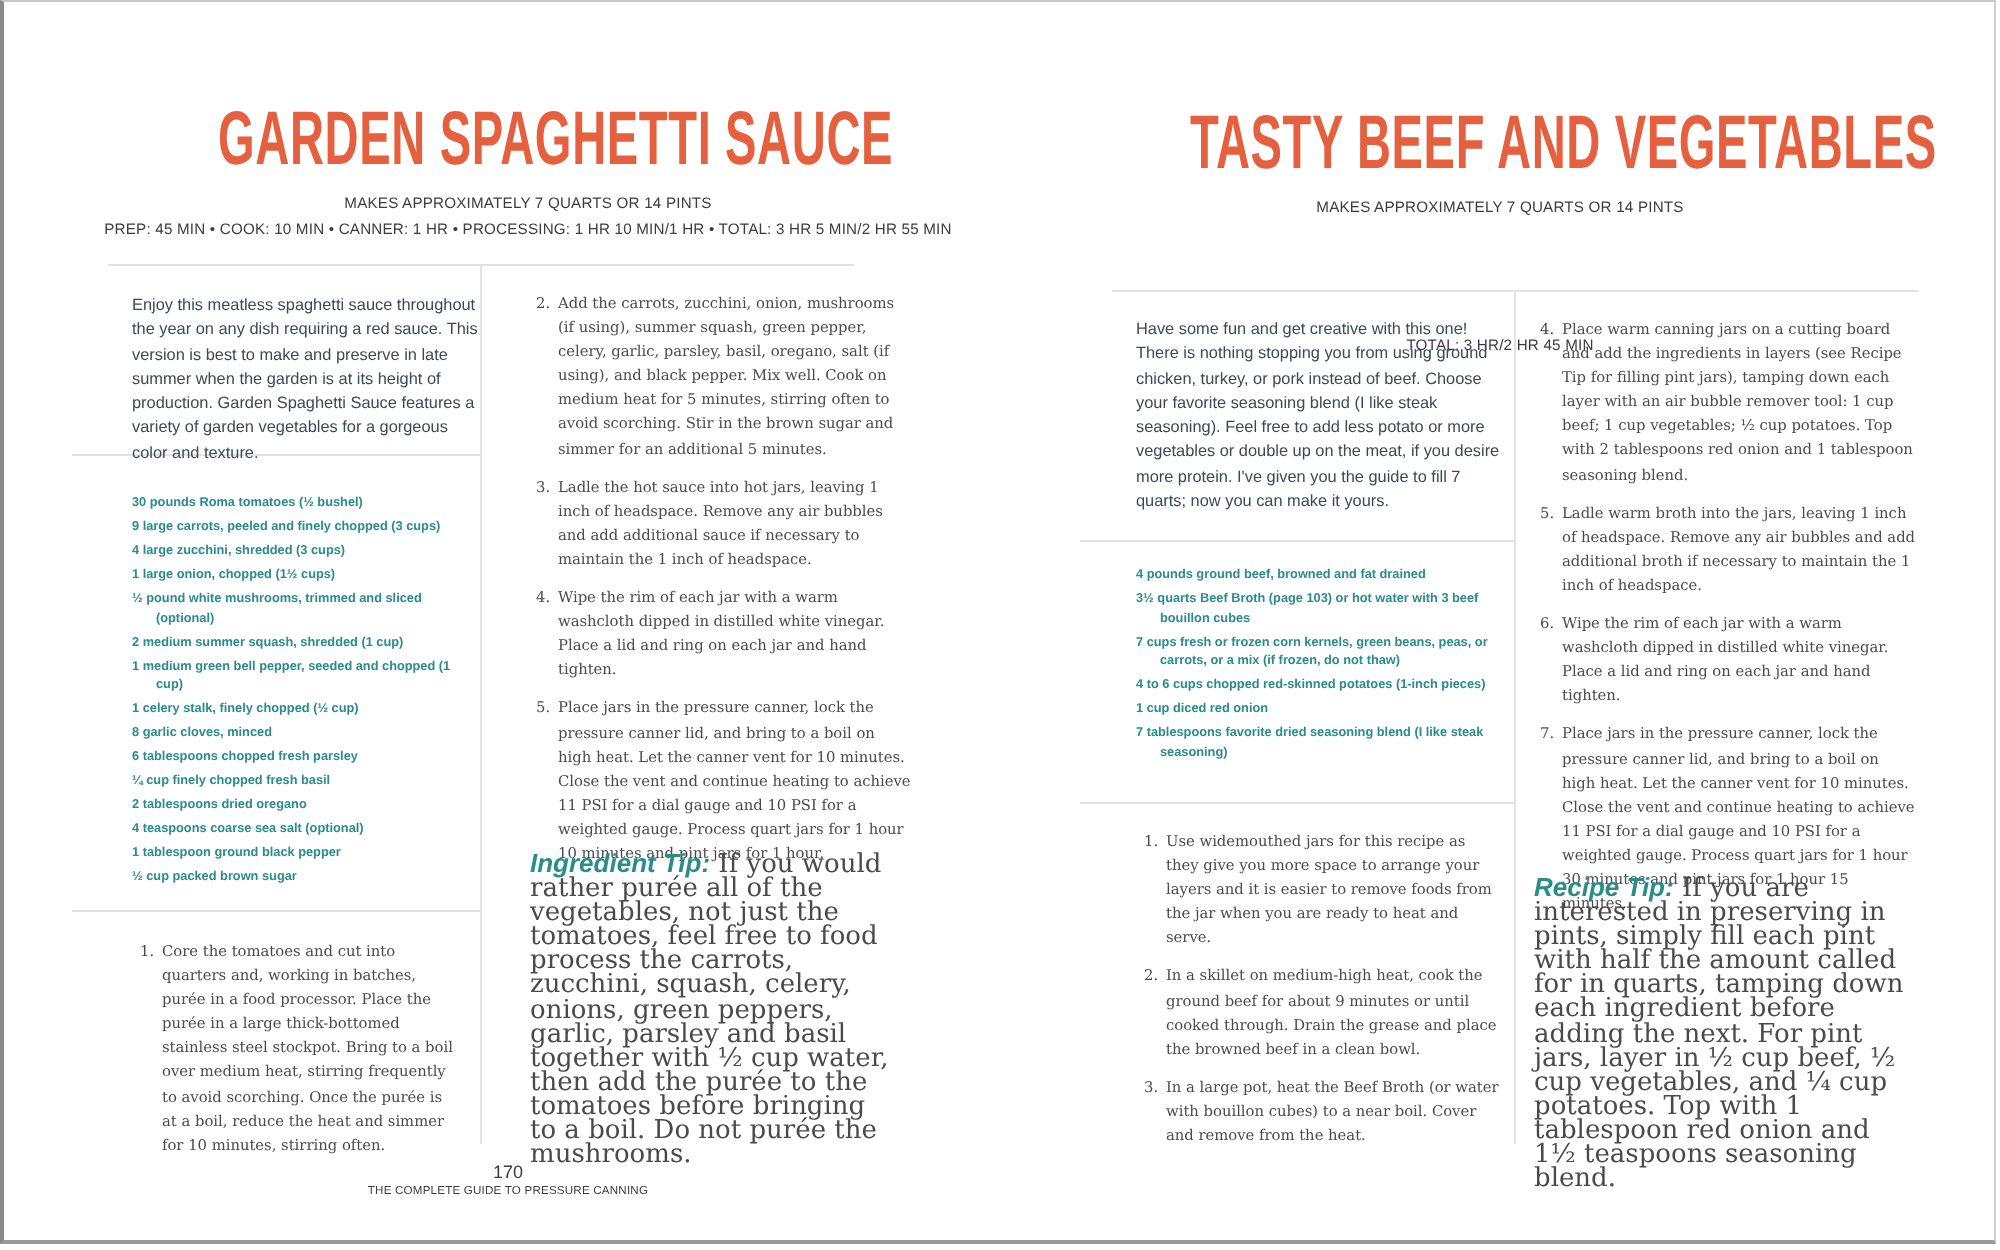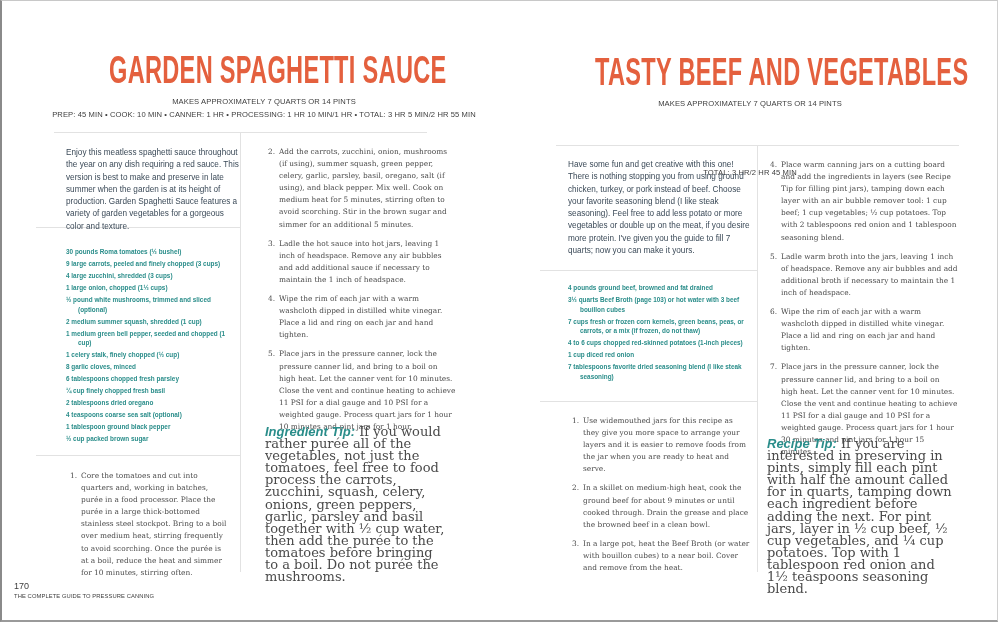--- a/index.html
+++ b/index.html
@@ -13,21 +13,21 @@
   .hr { position:absolute; height:1px; background:#e2e2e2; }
   .vr { position:absolute; width:1px; background:#e2e2e2; }
   .intro { position:absolute; color:#3b4a58; font-weight:normal; font-size:8.2px; line-height:12.3px; }
   .ingredients { position:absolute; color:#2a8d8a; font-weight:bold; font-size:6.4px; line-height:12px; margin:0; padding:0; list-style:none; }
   .ingredients li { padding-left:12px; text-indent:-12px; line-height:9.5px; margin-bottom:2.5px; }
   .steps { position:absolute; color:#4a4a4a; font-family:"DejaVu Serif", serif; font-size:7.4px; line-height:12.1px; margin:0; padding:0; list-style:none; }
   .steps li { position:relative; padding-left:11px; margin-bottom:7px; }
   .steps li .num { position:absolute; left:0; top:0; }
   .tip { position:absolute; color:#4a4a4a; font-family:"DejaVu Serif", serif; font-size:13px; line-height:12.1px; }
   .tip .label { color:#2a8d8a; font-style:italic; font-weight:bold; font-family:"Liberation Sans", sans-serif; }
-  .footer { position:absolute; left:0; right:0; color:#3d3d3d; }
+  .footer { position:absolute; left:0; right:0; text-align:center; color:#3d3d3d; }
   .footer .pnum { font-size:9px; line-height:12px; }
   .footer .ftitle { font-size:5.8px; letter-spacing:0.1px; line-height:9px; }
 </style>
 </head>
 <body>
 
 <div class="frame"></div>
 
 <div class="page left">
   <div class="title">GARDEN SPAGHETTI SAUCE</div>

